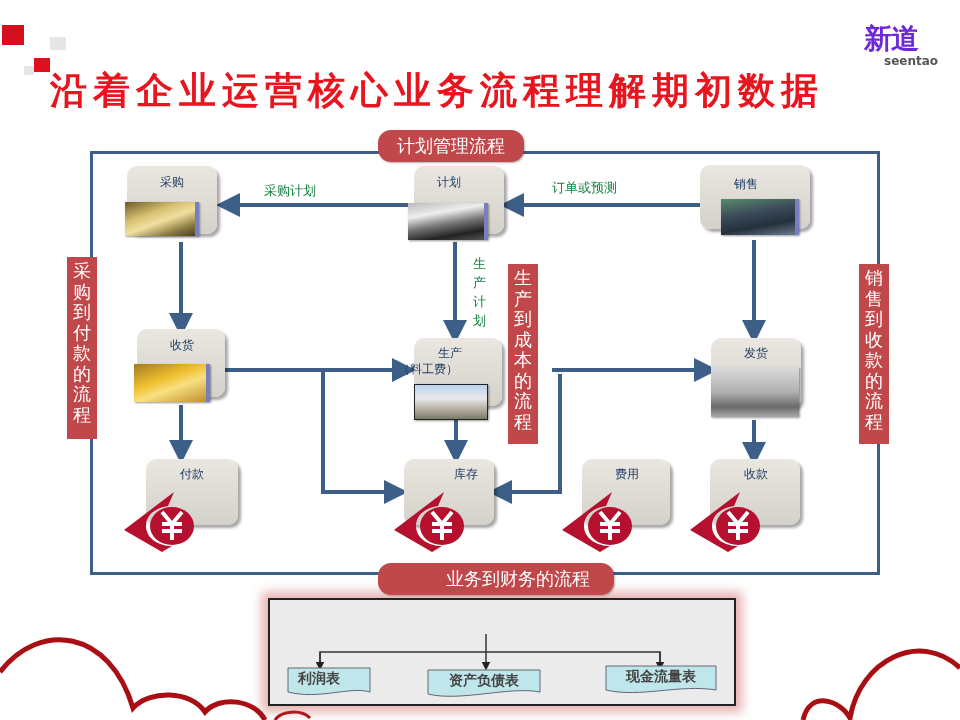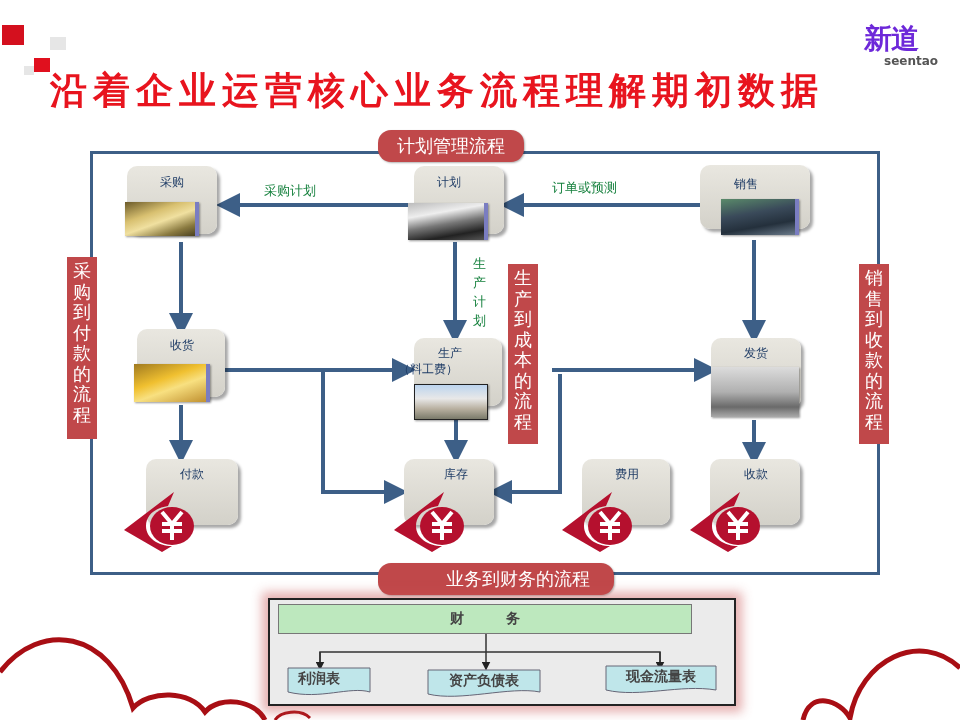--- a/index.html
+++ b/index.html
@@ -95,21 +95,21 @@
 <div class="photo" style="left:414px;top:384px;width:72px;height:34px;border:1px solid #222;border-right:1px solid #222;background:linear-gradient(#bcd4ee,#e8e8e8 40%,#b8b0a0 70%,#7a7a6a);"></div>
 
 <div class="node" style="left:711px;top:338px;width:90px;height:70px;"></div>
 <div class="node-label" style="left:744px;top:345px;text-align:center;">发货</div>
 <div class="photo" style="left:711px;top:367px;width:88px;height:50px;border-right:none;background:linear-gradient(#dcdcdc,#b0b0b0 50%,#6a6a6a 80%,#aaa);"></div>
 
 <div class="node" style="left:146px;top:459px;width:92px;height:66px;"></div>
 <div class="node-label" style="left:180px;top:466px;">付款</div>
 
 <div class="node" style="left:404px;top:459px;width:90px;height:66px;"></div>
-<div class="node-label" style="left:444px;top:466px;">库存</div>
+<div class="node-label" style="left:454px;top:466px;">库存</div>
 
 <div class="node" style="left:582px;top:459px;width:88px;height:66px;"></div>
 <div class="node-label" style="left:615px;top:466px;">费用</div>
 
 <div class="node" style="left:710px;top:459px;width:90px;height:66px;"></div>
 <div class="node-label" style="left:744px;top:466px;">收款</div>
 
 <svg class="lines" width="960" height="720">
   <defs>
     <g id="yuan">
@@ -118,23 +118,20 @@
       <path d="M38,20 L48,32 L58,20 M48,32 L48,48 M38,32 L58,32 M38,39 L58,39" stroke="#fff" stroke-width="4" fill="none"></path>
     </g>
   </defs>
   <use href="#yuan" x="124" y="492"></use>
   <use href="#yuan" x="394" y="492"></use>
   <use href="#yuan" x="562" y="492"></use>
   <use href="#yuan" x="690" y="492"></use>
 </svg>
 
 <div class="finbox">
-  <div class="fin-top">
-    <div class="fin-doc" style="position:absolute;left:0;right:0;top:5px;">财　　　务</div>
-  </div>
   <svg class="lines" width="464" height="104">
     <defs>
       <marker id="bh" markerWidth="6" markerHeight="6" refX="3" refY="3" orient="auto">
         <path d="M0,0 L6,3 L0,6 Z" fill="#222"></path>
       </marker>
     </defs>
     <g stroke="#333" stroke-width="1.5" fill="none">
       <line x1="216" y1="34" x2="216" y2="66" marker-end="url(#bh)"></line>
       <polyline points="50,66 50,52 390,52 390,66"></polyline>
       <line x1="50" y1="52" x2="50" y2="66" marker-end="url(#bh)"></line>

